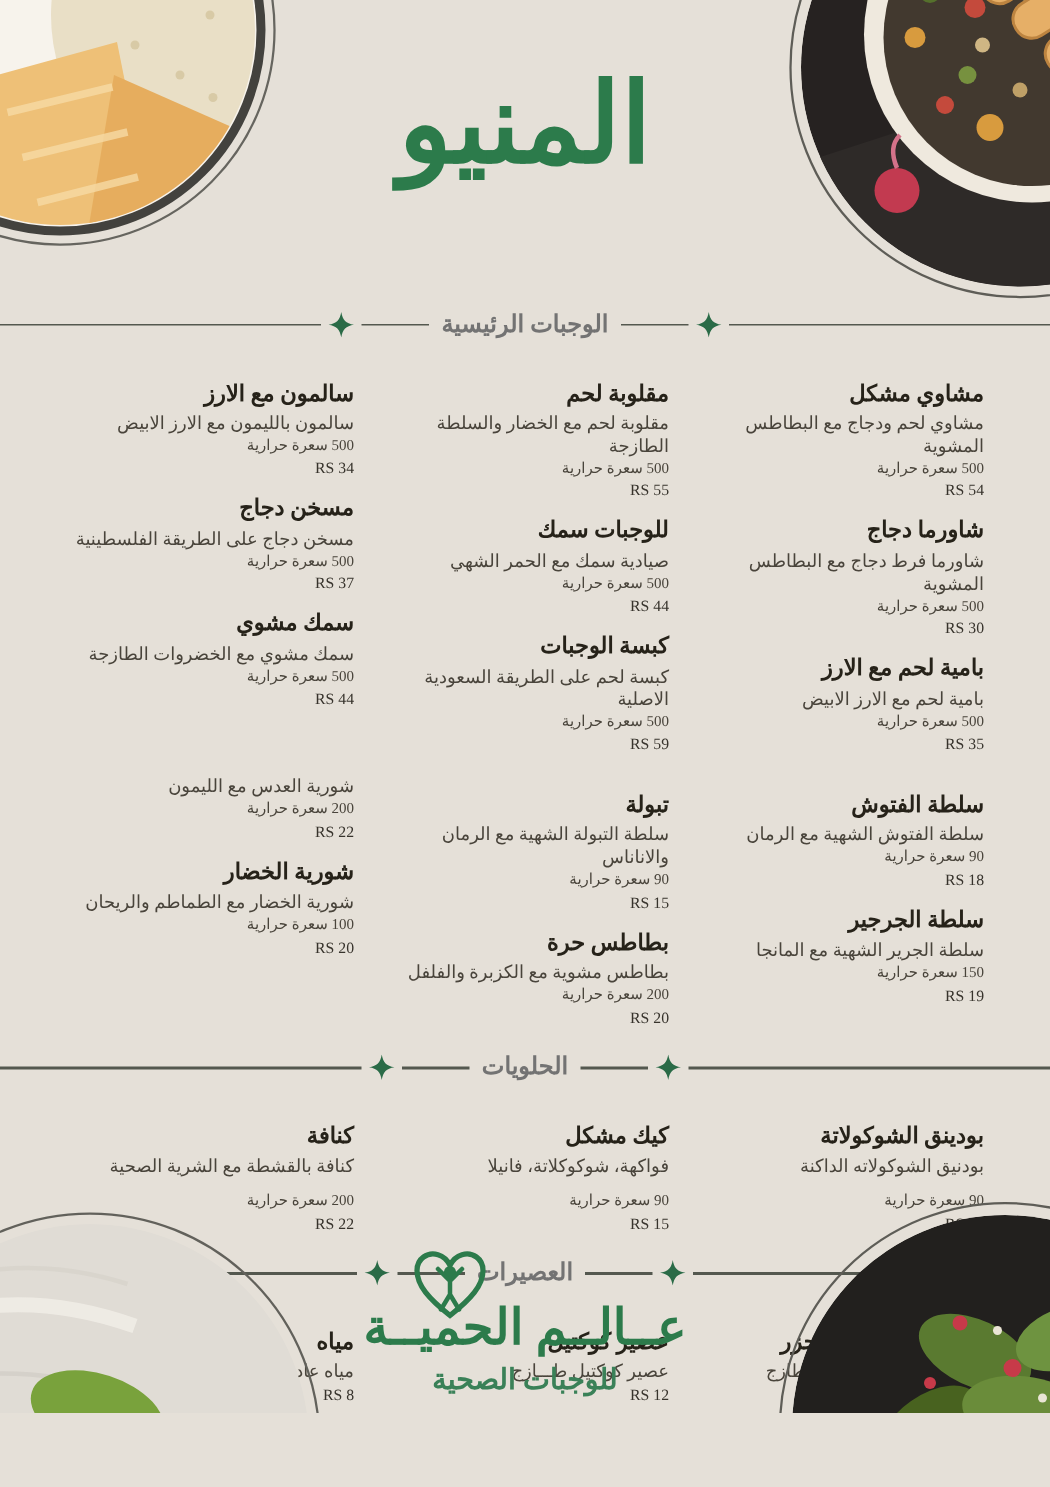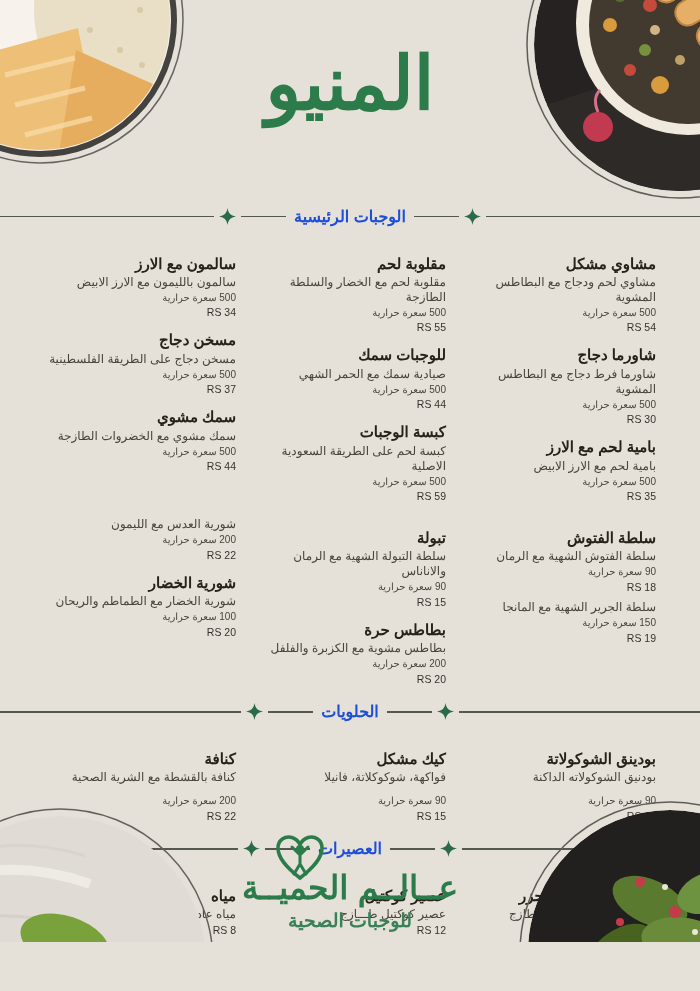--- a/index.html
+++ b/index.html
@@ -7,21 +7,21 @@
     --green:#2c7b4b;
     --line:#54584f;
     --heading:#262219;
     --body:#49443b;
   }
   *{box-sizing:border-box}
   html,body{margin:0;padding:0;background:var(--bg)}
   .page{
     position:relative;width:700px;height:942px;overflow:hidden;
     background:var(--bg);direction:rtl;
-    font-family:Liberation Sans, sans-serif;
+    font-family:Liberation Serif, serif;
   }
   
   .photo{position:absolute;line-height:0}
   .photo-tl{left:-120px;top:-140px}
   .photo-tr{right:-150px;top:-125px}
   .photo-bl{left:-110px;bottom:-190px}
   .photo-br{right:-140px;bottom:-180px}
 
   .menu-title{
     margin:38px 0 0;text-align:center;
@@ -31,21 +31,21 @@
 
   section.menu-section{margin-top:8px}
   section.menu-section.first{margin-top:74px}
 
   .sec-header{display:flex;align-items:center;margin:0 0 14px;height:24px}
   .hline{height:1.6px;background:var(--line)}
   .hline.flex{flex:1}
   .hline.short{width:45px}
   .star{width:17px;height:17px;margin:0 5px;flex:none;fill:#2a6b47}
   .sec-title{
-    margin:0 8px;font-size:16px;font-weight:bold;color:#1d4ed8;
+    margin:0 8px;font-size:16px;font-weight:bold;color:#737373;
     white-space:nowrap;line-height:1.2;
   }
 
   .cols{display:flex;padding:0 44px 0 26px}
   .col{flex:1;padding-left:14px}
 
   .item{margin-bottom:6px}
   .item-name{margin:12px 0 3px;font-size:15px;line-height:1.15;font-weight:bold;color:var(--heading)}
   .item-desc{margin:0;font-size:12px;line-height:1.25;color:var(--body)}
   .item-cal{margin:2px 0 0;font-size:10px;line-height:1.25;color:var(--body)}
@@ -318,20 +318,21 @@
   <section class="menu-section">
     <div class="cols">
       <div class="col">
         <article class="item">
           <h3 class="item-name">سلطة الفتوش</h3>
           <p class="item-desc">سلطة الفتوش الشهية مع الرمان</p>
           <p class="item-cal">90 سعرة حرارية</p>
           <p class="item-price">18 RS</p>
         </article>
         <article class="item">
+          <h3 class="item-name">سلطة الجرجير</h3>
           <p class="item-desc">سلطة الجرير الشهية مع المانجا</p>
           <p class="item-cal">150 سعرة حرارية</p>
           <p class="item-price">19 RS</p>
         </article>
       </div>
       <div class="col">
         <article class="item">
           <h3 class="item-name">تبولة</h3>
           <p class="item-desc">سلطة التبولة الشهية مع الرمان والاناناس</p>
           <p class="item-cal">90 سعرة حرارية</p>

